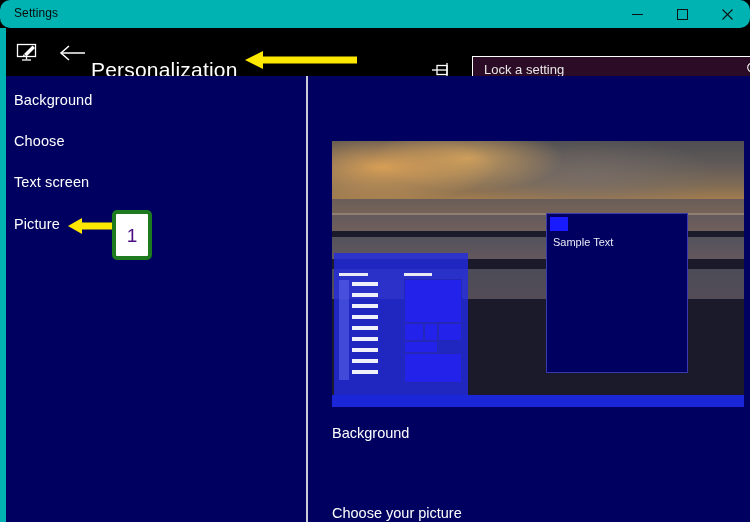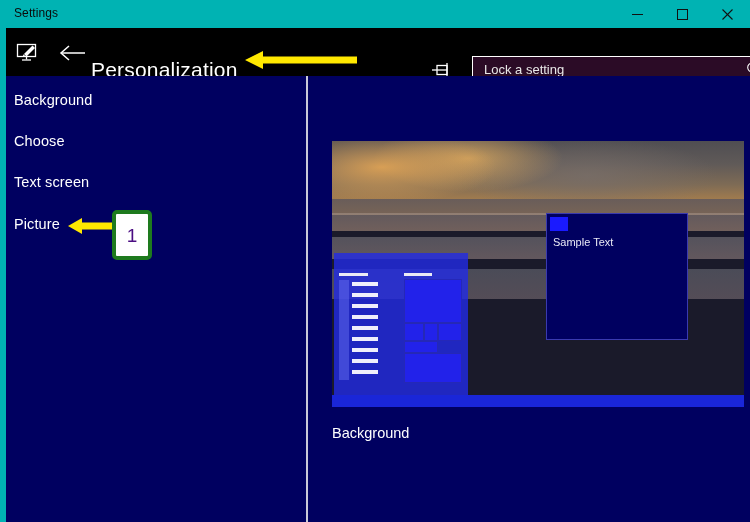--- a/index.html
+++ b/index.html
@@ -17,20 +17,21 @@
     overflow: hidden;
     background: #000000;
   }
 
   
   .titlebar {
     position: absolute;
     left: 0; top: 0;
     width: 750px; height: 28px;
     background: #00b3b3;
+    border-radius: 10px;
   }
   .titlebar-text {
     position: absolute;
     left: 14px; top: 6px;
     font-size: 12px;
     color: #0a0a0a;
     letter-spacing: 0.1px;
     white-space: nowrap;
   }
   .winctrls {
@@ -297,21 +298,21 @@
   .sm-tile {
     position: absolute;
     background: #2222ea;
     border: 1px solid rgba(40,45,140,0.55);
     box-sizing: border-box;
   }
   
   .sample-window {
     position: absolute;
     left: 214px; top: 72px;
-    width: 142px; height: 127px;
+    width: 142px; height: 160px;
     background: #000060;
     border: 1px solid #3a3ab0;
     box-sizing: border-box;
   }
   .sample-accent {
     position: absolute;
     left: 3px; top: 3px;
     width: 18px; height: 14px;
     background: #1a1aff;
   }
@@ -480,20 +481,21 @@
         </div>
 
         <div class="sample-window">
           <div class="sample-accent"></div>
           <div class="sample-text">Sample Text</div>
         </div>
       </div>
 
       <div class="field-label">Background</div>
 
+      <div class="section-label">Choose your picture</div>
     </div>
   </div>
 
   <div class="arrow-big">
     <svg width="112" height="24" viewBox="0 0 112 24" aria-hidden="true">
       <polygon points="0,12 18,3 18,8.5 112,8.5 112,15.5 18,15.5 18,21" fill="#ffe800"></polygon>
     </svg>
   </div>
 
   <div class="arrow-small">

